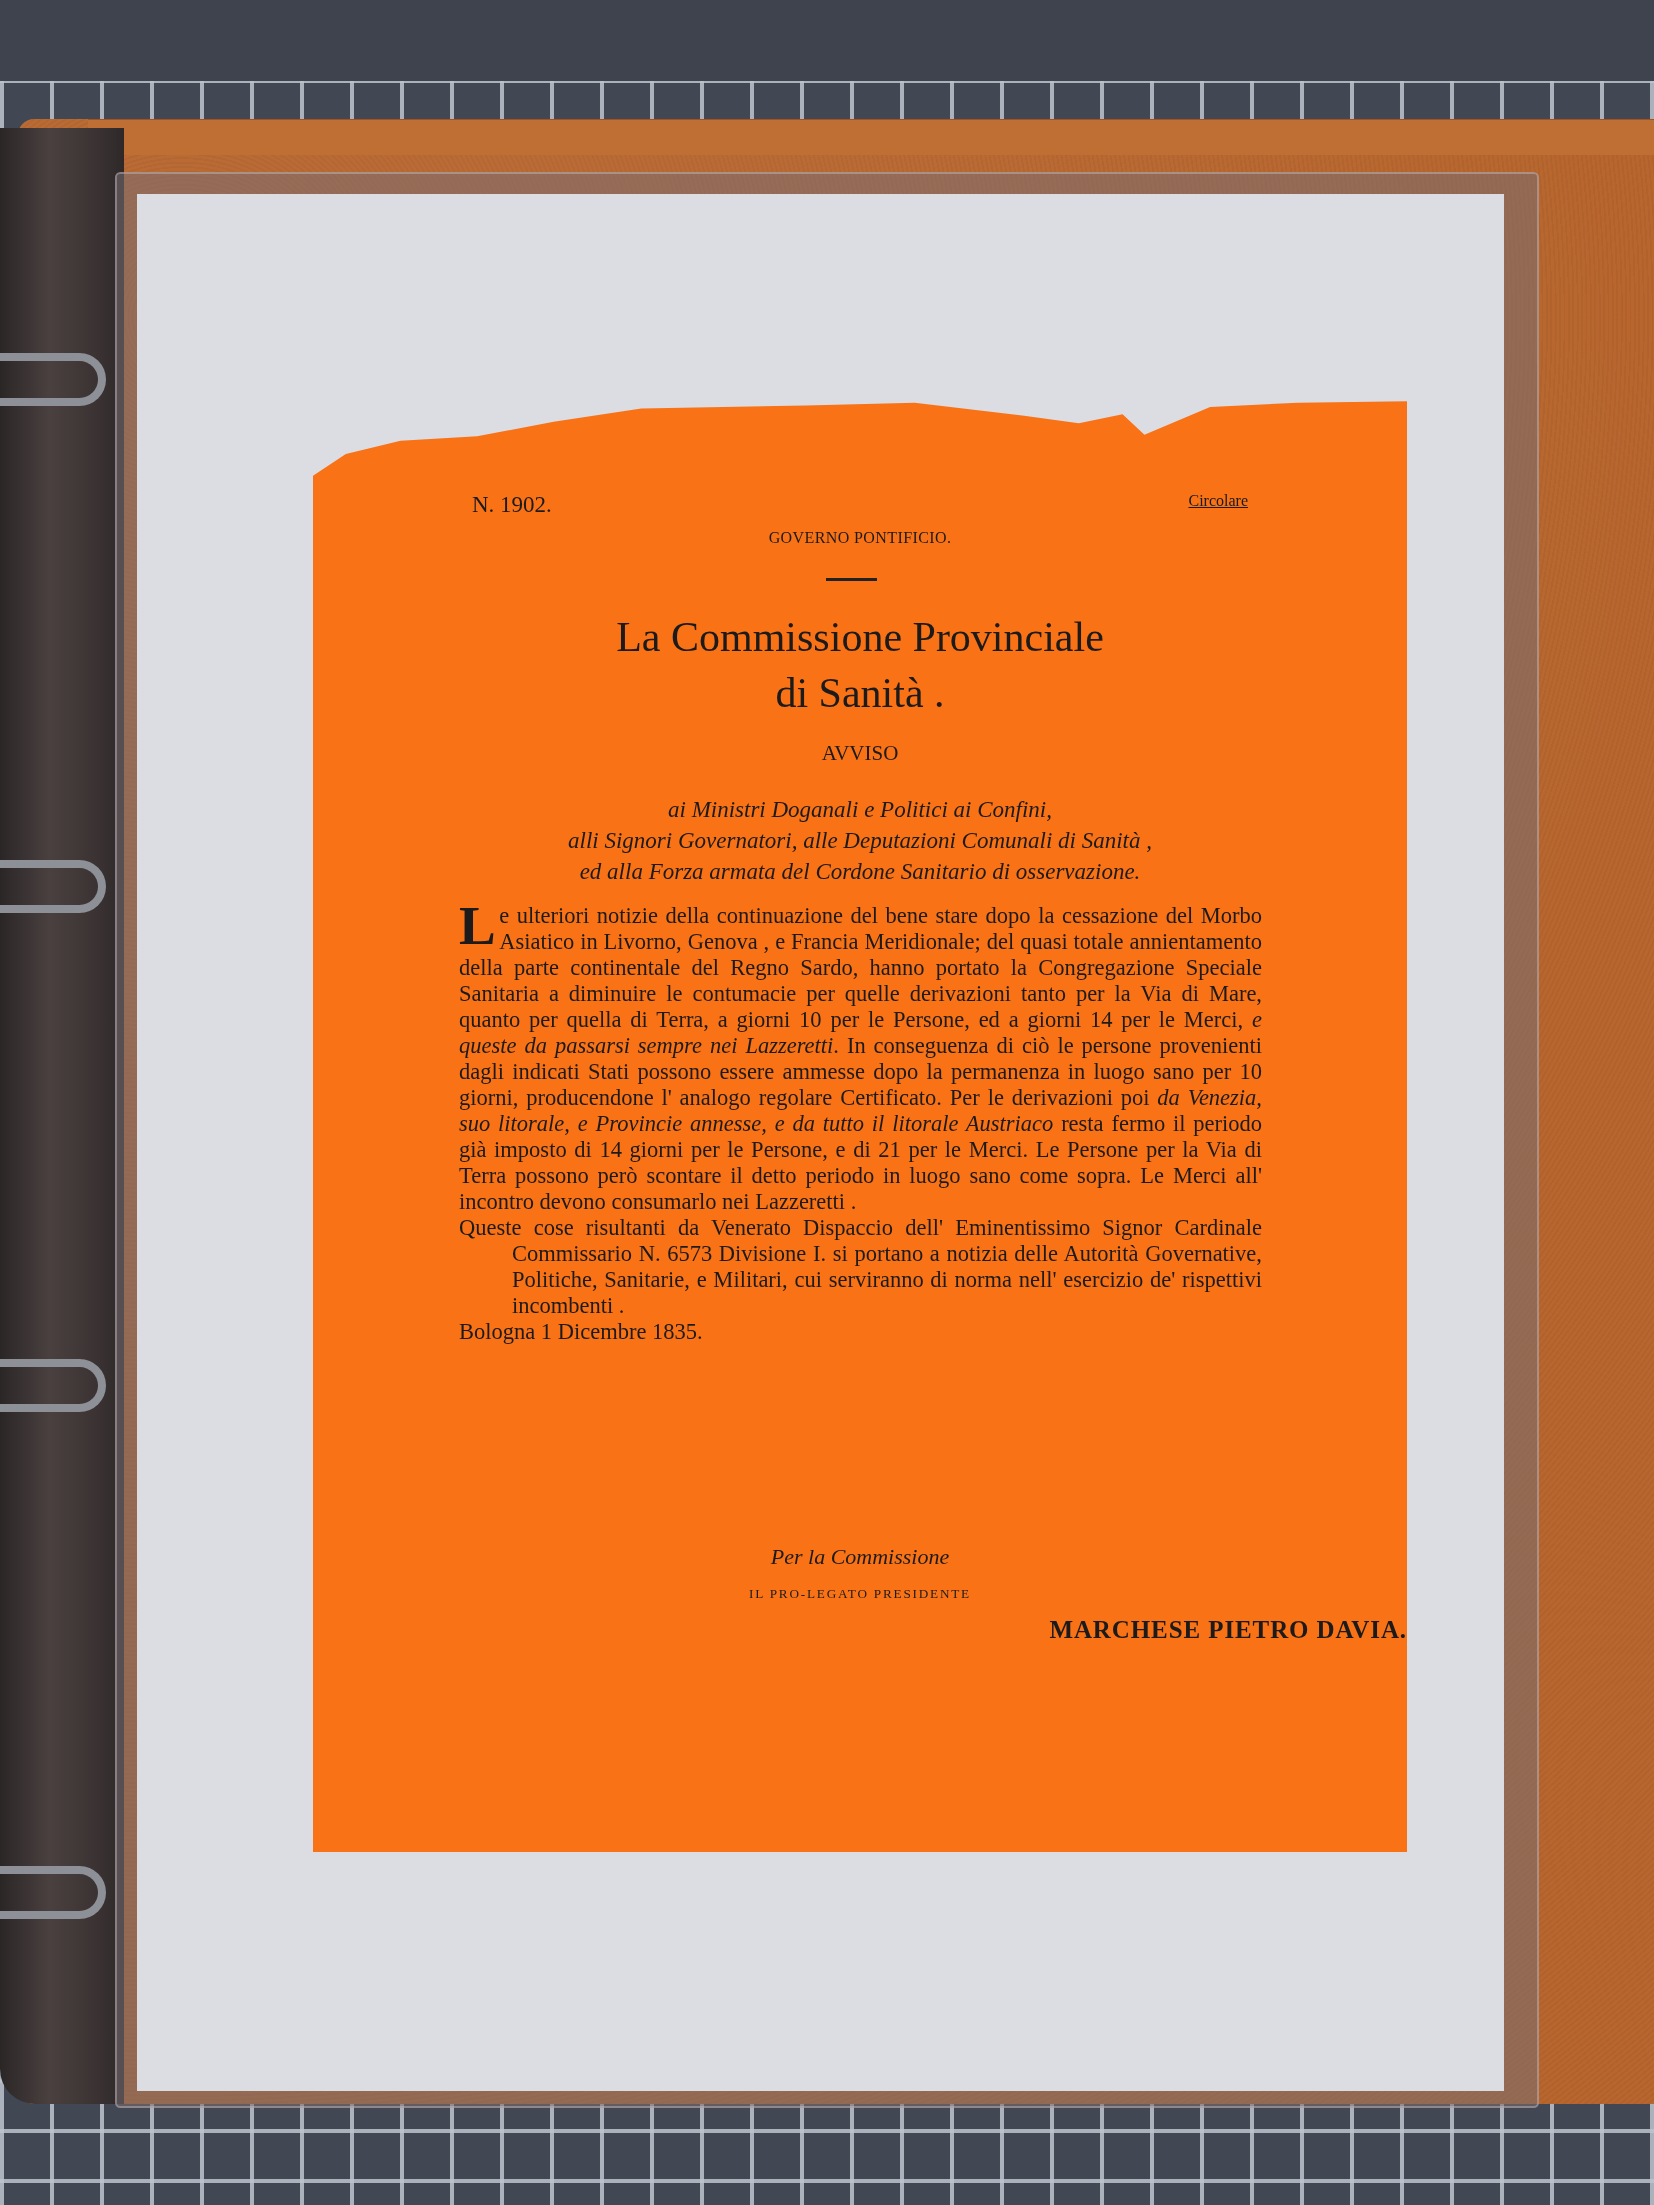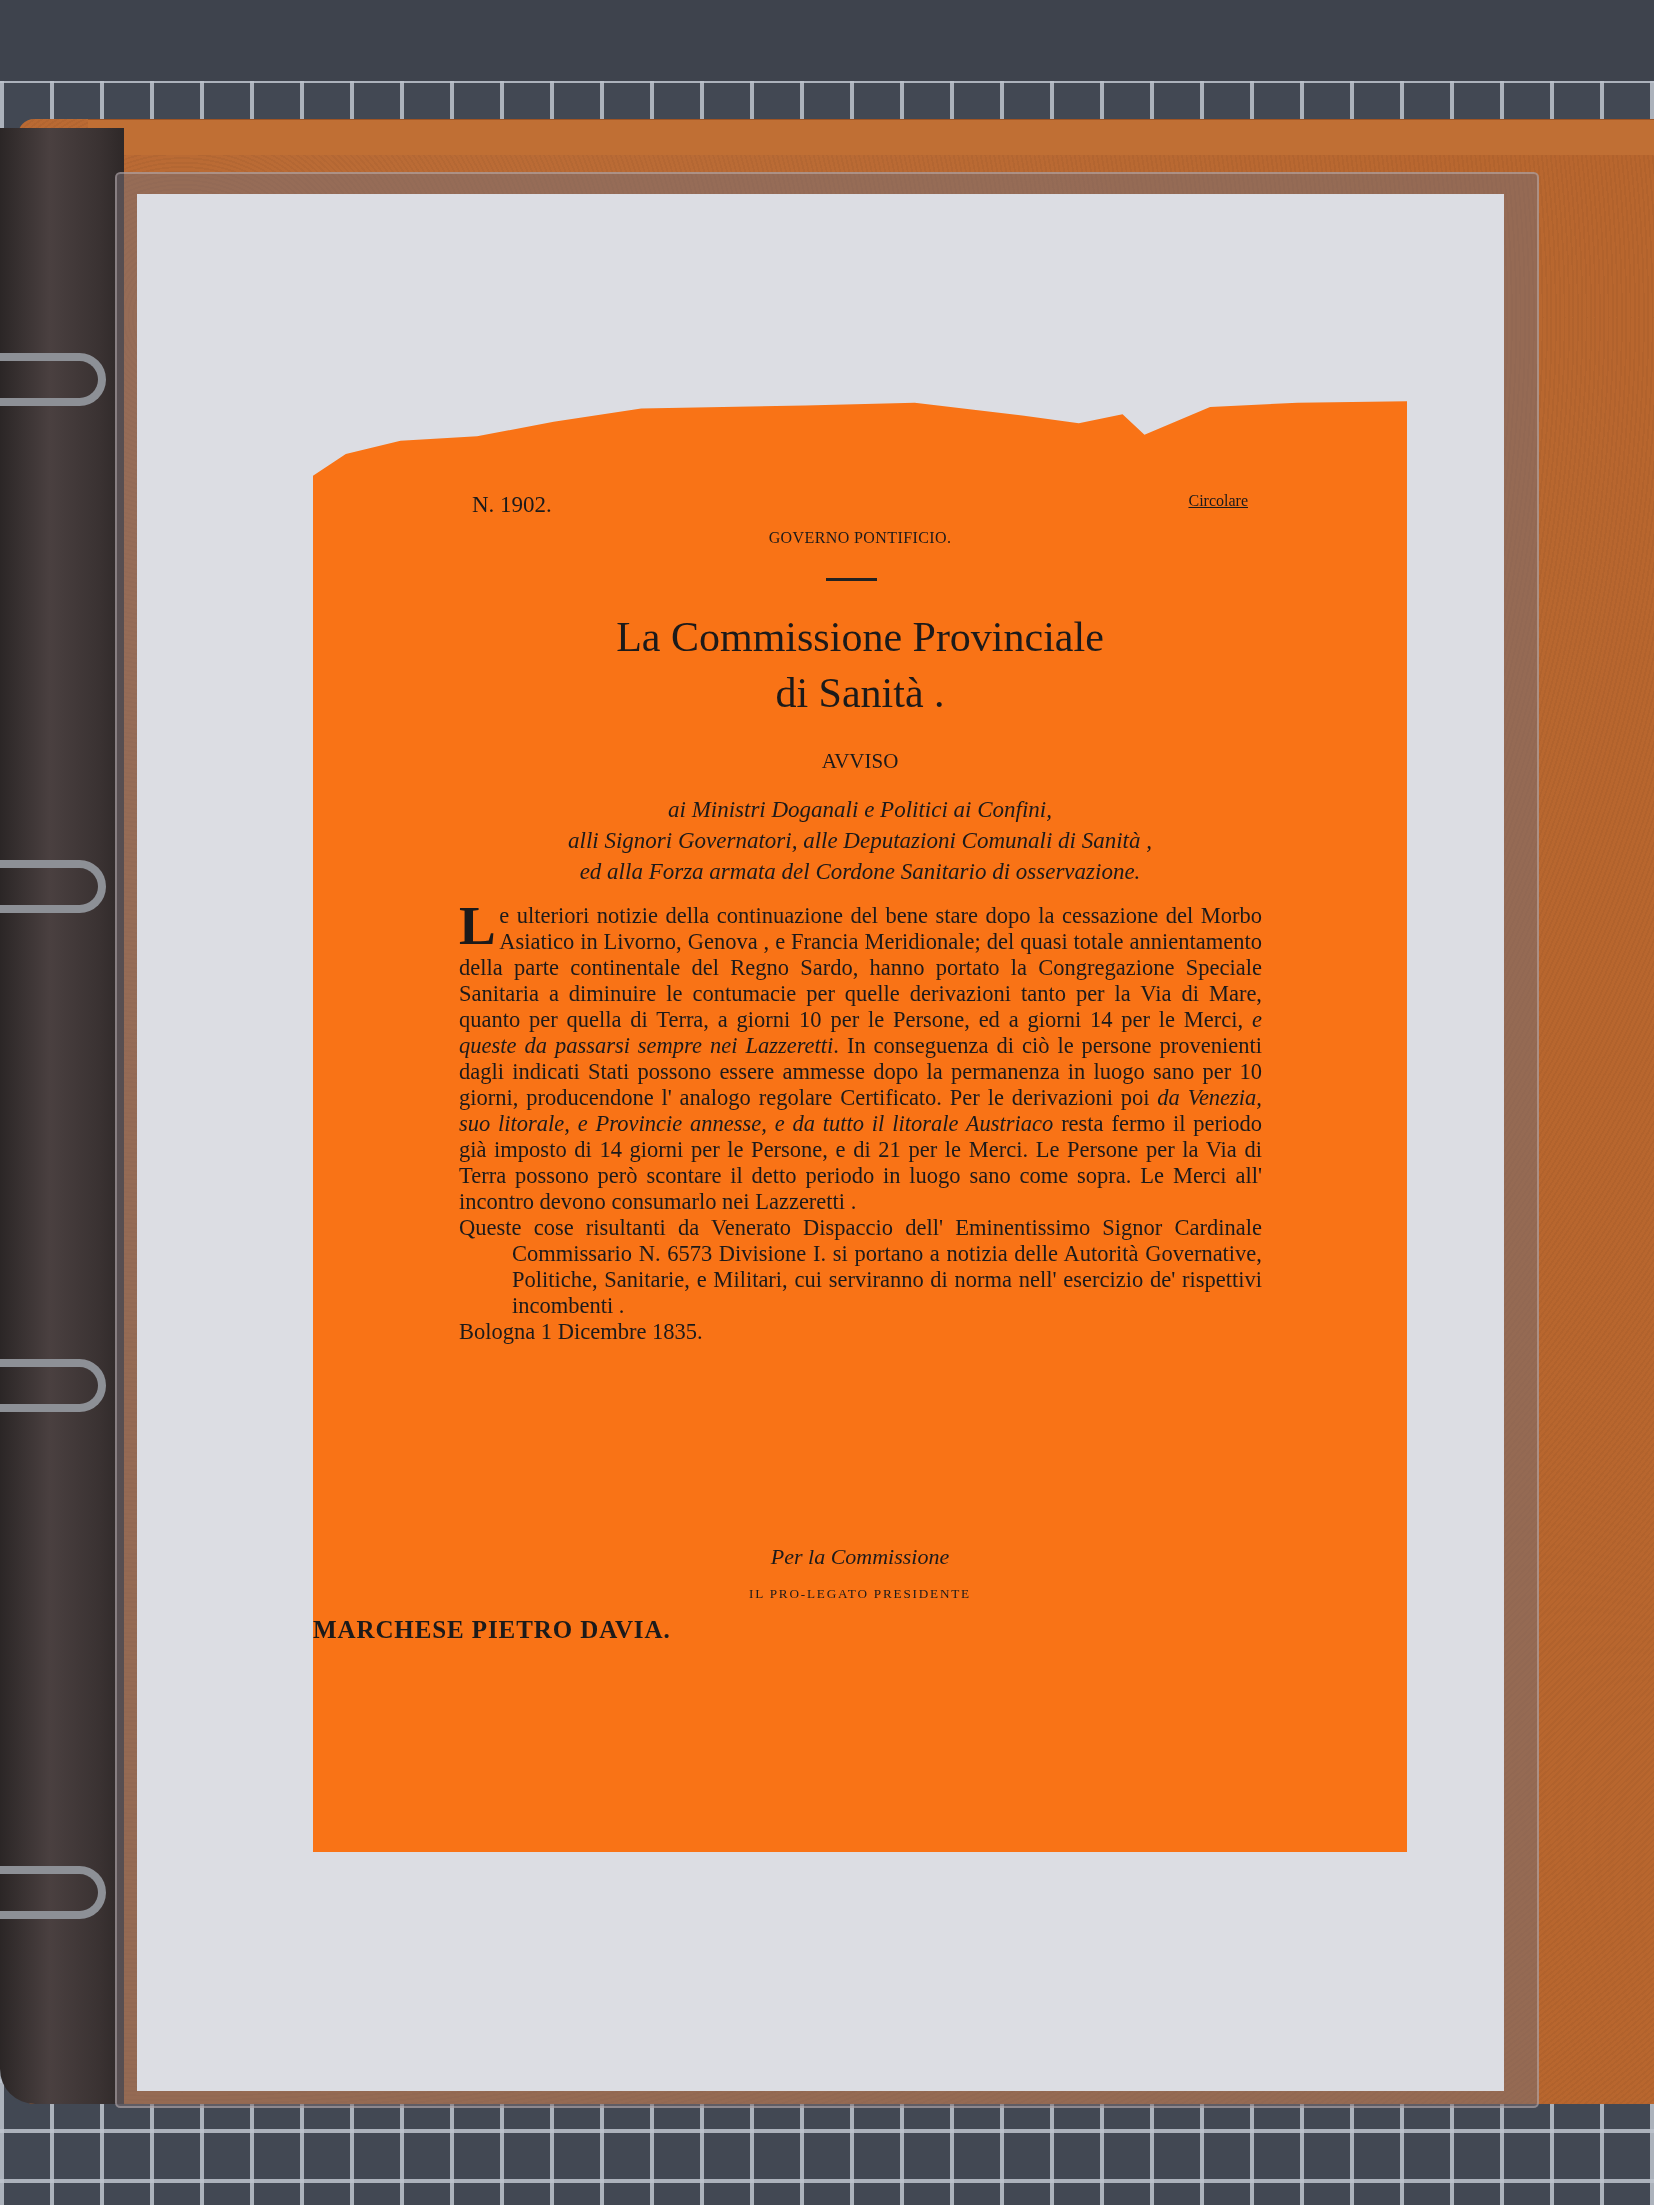--- a/index.html
+++ b/index.html
@@ -28,30 +28,30 @@
   .mount{position:absolute;left:137px;top:194px;width:1367px;height:1897px;background:#dcdde3;}
   
   .paper{position:absolute;left:313px;top:388px;width:1094px;height:1464px;background:#f97316;
     clip-path:polygon(0 6%,3% 4.5%,8% 3.6%,15% 3.3%,22% 2.3%,30% 1.4%,45% 1.2%,55% 1.0%,65% 1.9%,70% 2.4%,74% 1.8%,76% 3.2%,82% 1.3%,90% 1.0%,100% 0.9%,100% 100%,0 100%);}
   .doc{position:absolute;left:0;top:0;width:1094px;height:1464px;color:#1c1a1a;}
   .hdr-left{position:absolute;left:159px;top:104px;font-size:23px;}
   .hdr-right{position:absolute;right:159px;top:104px;font-size:16px;text-decoration:underline;}
   .gov{position:absolute;left:0;width:1094px;top:141px;text-align:center;font-size:16px;letter-spacing:0.4px;}
   .rule{position:absolute;left:513px;top:190px;width:51px;height:2.6px;background:#222;}
   .title{position:absolute;left:0;width:1094px;top:221px;text-align:center;font-size:42px;line-height:56px;}
-  .avviso{position:absolute;left:0;width:1094px;top:353px;text-align:center;font-size:21px;margin-top:8px;}
+  .avviso{position:absolute;left:0;width:1094px;top:353px;text-align:center;font-size:21px;}
   .addressees{position:absolute;left:0;width:1094px;top:406px;text-align:center;font-size:23px;font-style:italic;line-height:31px;}
   .body{position:absolute;left:146px;top:515px;width:803px;font-size:22.5px;line-height:26px;text-align:justify;}
   .body .para{margin:0;}
   .drop{float:left;font-size:55px;line-height:42px;font-weight:bold;margin:1.8px 3.5px 0 0;}
   .hang{text-indent:-53px;padding-left:53px;}
   .date{margin-top:1.8px;}
   .sig1{position:absolute;left:0;width:1094px;top:1156px;text-align:center;font-size:22px;font-style:italic;}
   .sig2{position:absolute;left:0;width:1094px;top:1198px;text-align:center;font-size:13.2px;letter-spacing:1.8px;}
-  .sig3{position:absolute;left:0;width:1094px;top:1228px;text-align:left;font-size:25px;font-weight:bold;letter-spacing:0.9px;}
+  .sig3{position:absolute;left:0;width:1094px;top:1228px;text-align:right;font-size:25px;font-weight:bold;letter-spacing:0.9px;}
   i{font-style:italic;}
 </style>
 </head>
 <body>
 
 <div class="mat"></div>
 <div class="mat-top"></div>
 
 <div class="binder"></div>
 <div class="binder-top-edge"></div>

